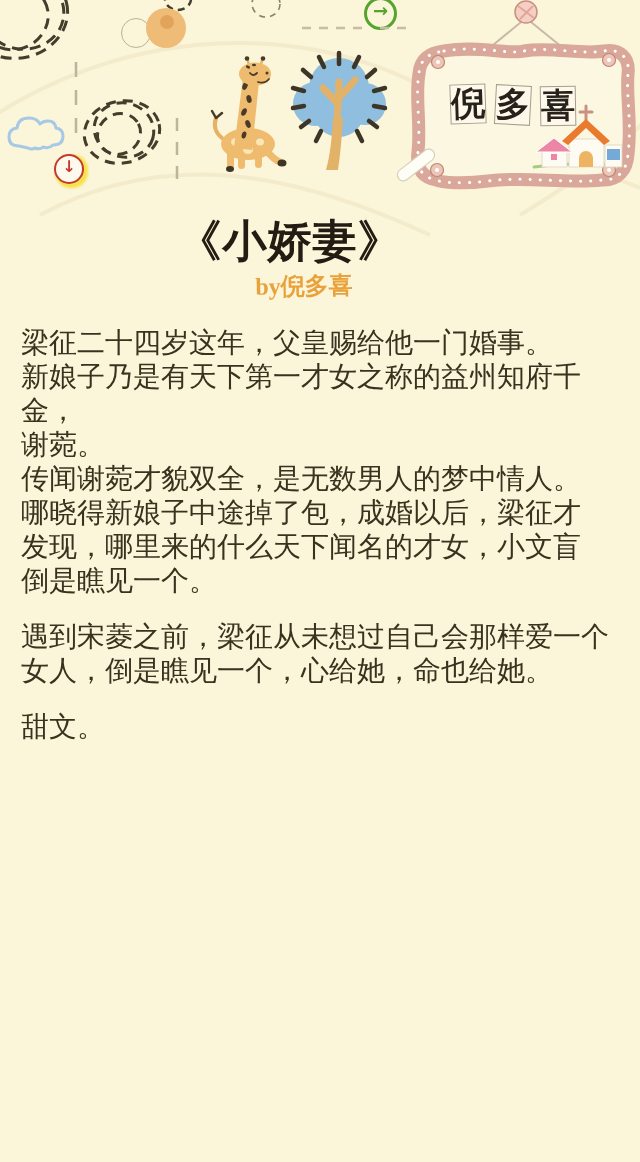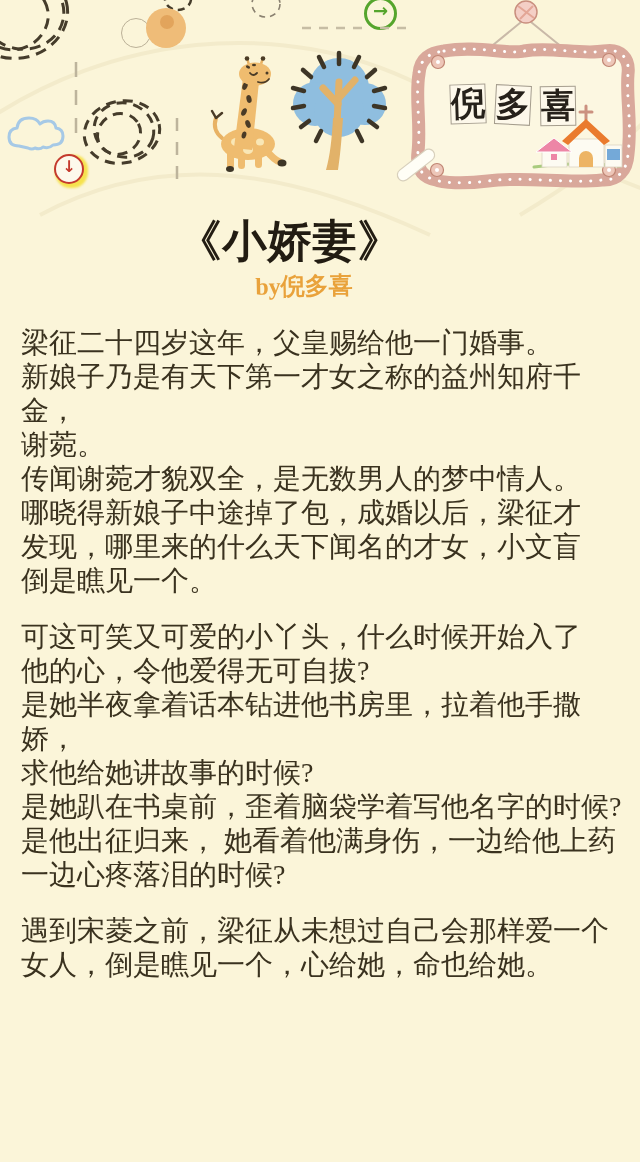--- a/index.html
+++ b/index.html
@@ -249,24 +249,18 @@
   <div class="abs byline">by倪多喜</div>
 
   <div class="abs body-text">
     <div class="para">梁征二十四岁这年，父皇赐给他一门婚事。
 新娘子乃是有天下第一才女之称的益州知府千金，
 谢菀。
 传闻谢菀才貌双全，是无数男人的梦中情人。
 哪晓得新娘子中途掉了包，成婚以后，梁征才
 发现，哪里来的什么天下闻名的才女，小文盲
 倒是瞧见一个。</div>
-    <div class="para">可这可笑又可爱的小丫头，什么时候开始入了
-他的心，令他爱得无可自拔?
-是她半夜拿着话本钻进他书房里，拉着他手撒娇，
-求他给她讲故事的时候?
-是她趴在书桌前，歪着脑袋学着写他名字的时候?
-是他出征归来， 她看着他满身伤，一边给他上药
-一边心疼落泪的时候?</div>
     <div class="para">遇到宋菱之前，梁征从未想过自己会那样爱一个
 女人，倒是瞧见一个，心给她，命也给她。</div>
+    <div class="para">甜文。</div>
   </div>
 
 </div>
 
 </body></html>

